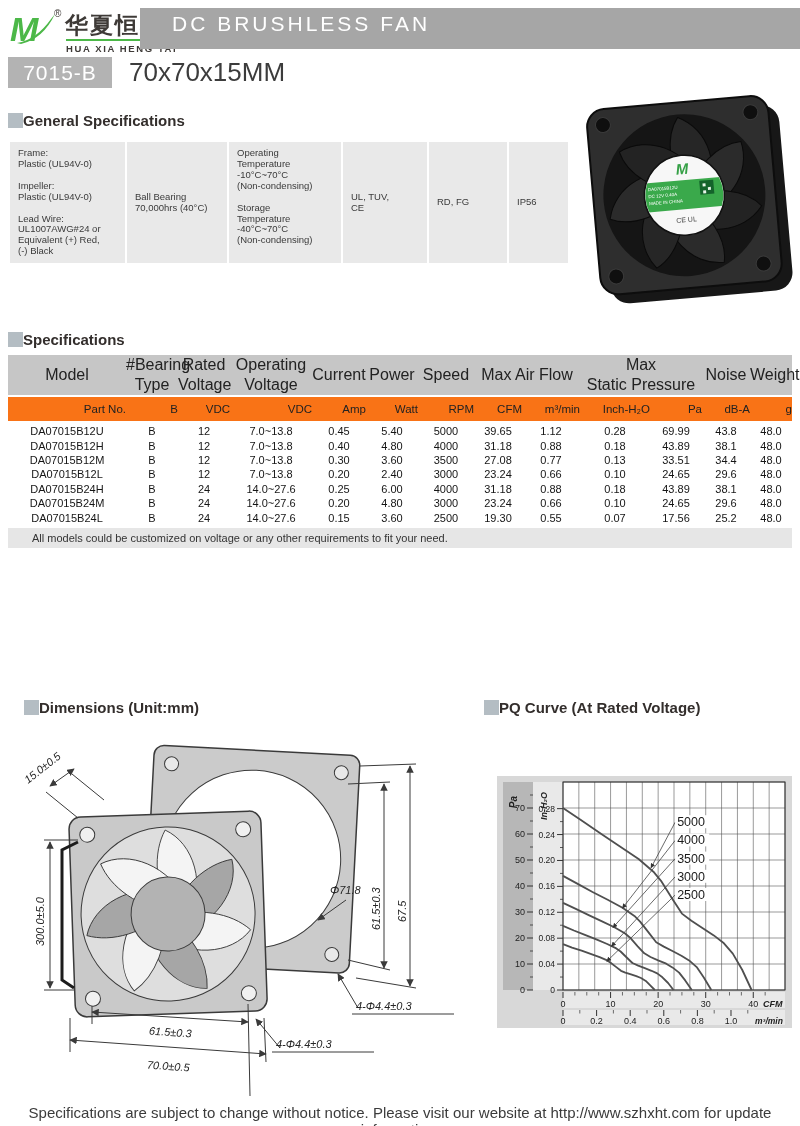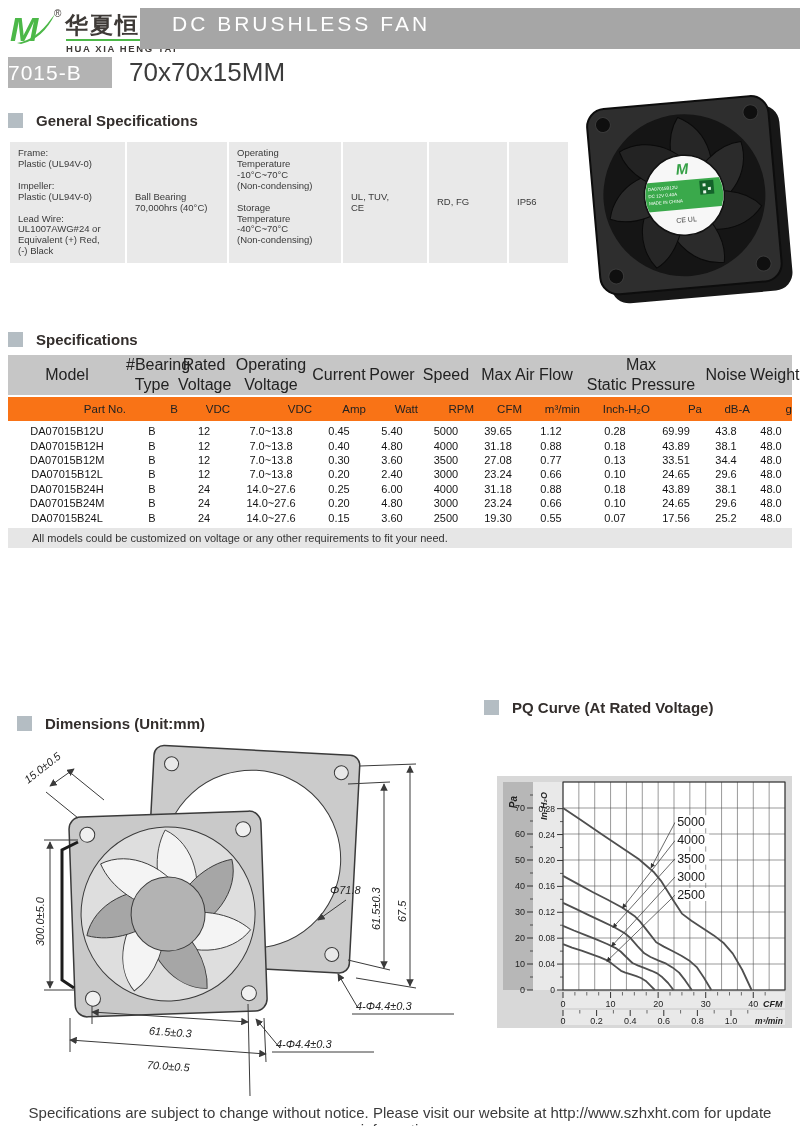--- a/index.html
+++ b/index.html
@@ -8,24 +8,24 @@
   
   .logo-wrap{position:absolute;left:10px;top:8px;width:300px;height:48px;}
   .logo-m{position:absolute;left:0;top:2px;}
   .reg{position:absolute;left:44px;top:0;font-size:10px;color:#3e3a37;}
   .brand-cn{position:absolute;left:55px;top:2px;font-size:23px;font-weight:bold;color:#3e3a37;letter-spacing:2px;white-space:nowrap;}
   .brand-rule{position:absolute;left:56px;top:31px;width:118px;height:2px;background:#4cb848;}
   .brand-en{position:absolute;left:56px;top:35px;font-size:9.5px;font-weight:bold;color:#3e3a37;letter-spacing:1.6px;white-space:nowrap;}
   .banner{position:absolute;left:140px;top:8px;width:660px;height:41px;background:#a6a6a6;
           color:#fff;font-size:21px;font-weight:normal;letter-spacing:3px;line-height:31px;padding-left:32px;box-sizing:border-box;}
   .model-badge{position:absolute;left:8px;top:57px;width:104px;height:31px;background:#b3b3b3;color:#fff;
-          font-size:21px;letter-spacing:1px;text-align:left;line-height:31px;}
+          font-size:21px;letter-spacing:1px;text-align:center;line-height:31px;}
   .model-size{position:absolute;left:129px;top:57px;font-size:26px;color:#3c3c3c;line-height:31px;}
   
-  .sec{position:absolute;display:flex;align-items:center;gap:13px;}
+  .sec{position:absolute;display:flex;align-items:center;gap:0;}
   .sec .sq{width:15px;height:15px;background:#b4bdc3;}
   .sec .lbl{font-size:15px;font-weight:bold;color:#332e2c;}
   
   .gtable{position:absolute;left:8px;top:140px;width:548px;border-collapse:separate;border-spacing:2px;table-layout:fixed;}
   .gtable th{background:#a9a9a9;color:#fff;font-size:11px;font-weight:bold;text-align:left;
              padding:5px 8px;height:40px;vertical-align:middle;line-height:1.25;}
   .gtable td{background:#e9e9e9;color:#3a3a3a;font-size:9.5px;line-height:1.15;padding:6px 8px;
              white-space:pre-line;height:108px;}
   .v-top{vertical-align:top;} .v-mid{vertical-align:middle;}
   
@@ -294,21 +294,21 @@
           <div>0.55</div>
           <div>0.07</div>
           <div>17.56</div>
           <div>25.2</div>
           <div>48.0</div>
         </div>
       </div>
     <div class="snote">All models could be customized on voltage or any other requirements to fit your need.</div>
   </div>
 
-  <div class="sec" style="left:17px;top:699px;margin-top:16px;">
+  <div class="sec" style="left:24px;top:699px;">
     <div class="sq"></div>
     <div class="lbl">Dimensions (Unit:mm)</div>
   </div>
 
   <div class="sec" style="left:484px;top:699px;">
     <div class="sq"></div>
     <div class="lbl">PQ Curve (At Rated Voltage)</div>
   </div>
 
   <svg class="dims-svg" width="460" height="390" viewBox="0 0 460 390">

